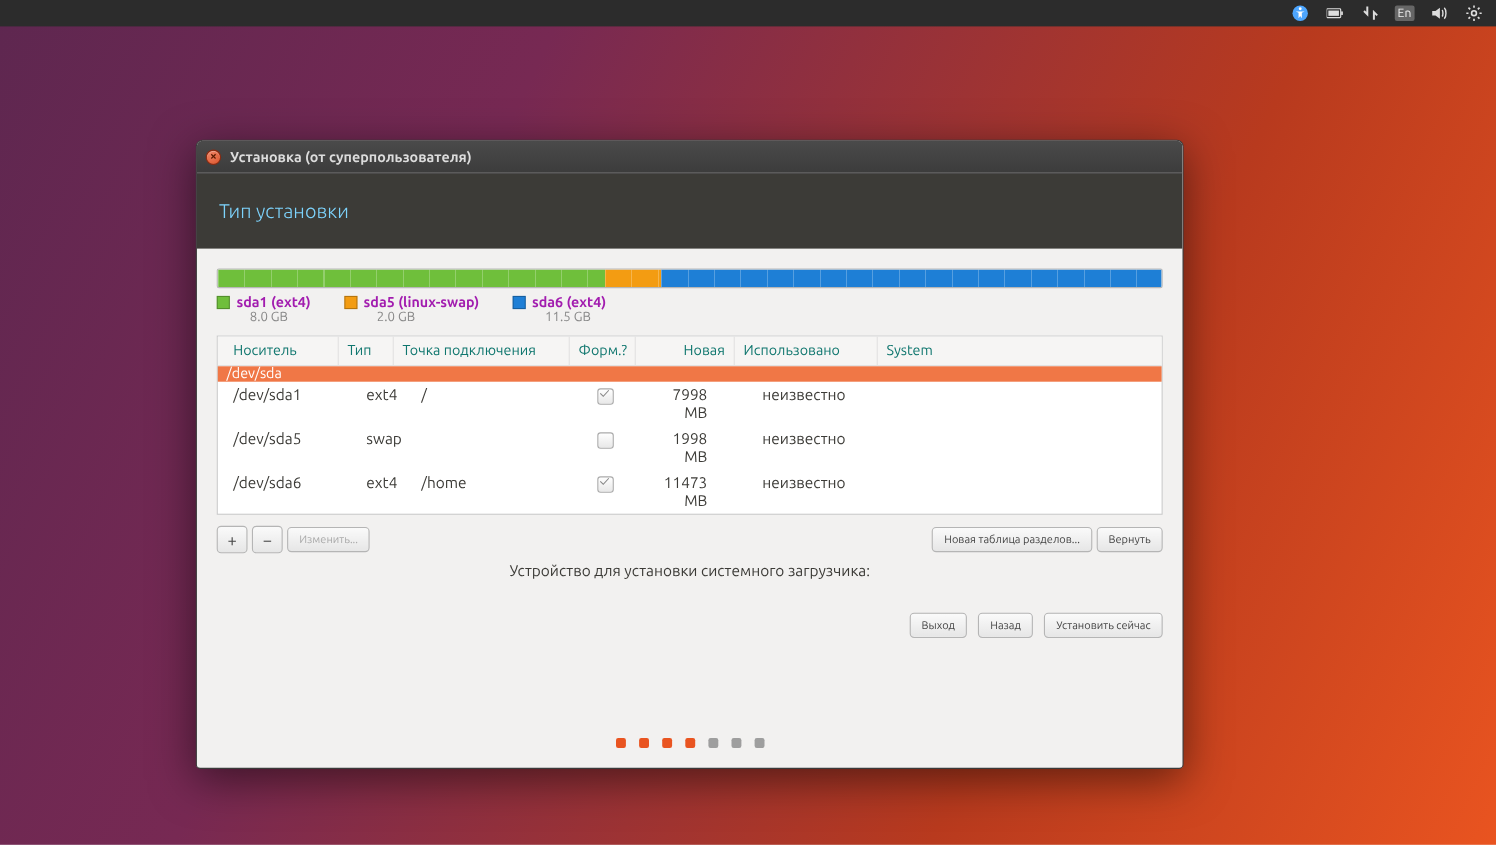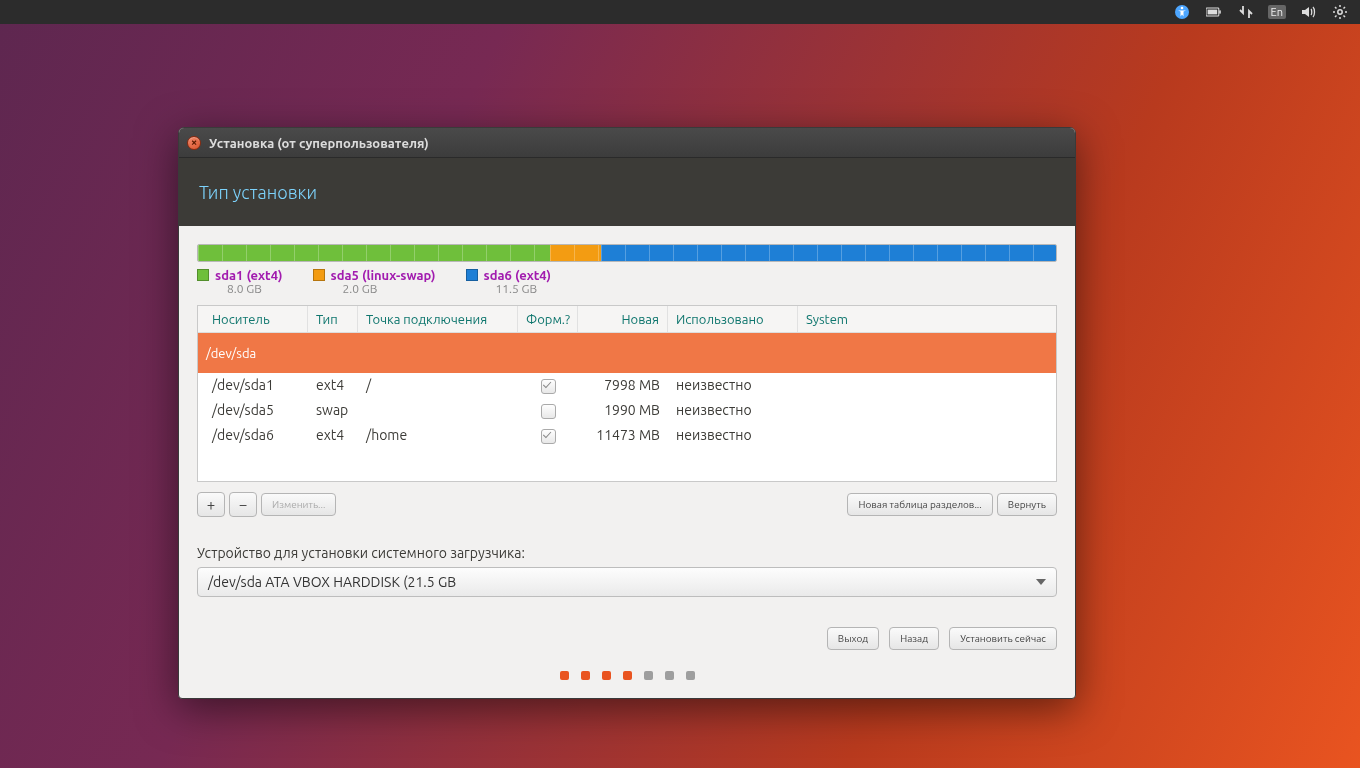--- a/index.html
+++ b/index.html
@@ -51,42 +51,42 @@
   .legend { display:flex; gap:30px; margin-top:6px; font-size:13px; }
   .legend .item { display:flex; flex-direction:column; }
   .legend .top { display:flex; align-items:center; gap:6px; font-weight:bold; color:#a21caf;}
   .legend .sw { width:12px; height:12px; display:inline-block; border:1px solid rgba(0,0,0,.25);}
   .legend .size { font-size:12px; color:#888; margin-left:30px; }
   
   .ptable { margin-top:10px; border:1px solid #c9c9c9; background:#fff; }
   .ptable .hdr { display:flex; background:#f6f5f4; border-bottom:1px solid #ddd; font-size:13px; color:#0f766e;}
   .ptable .hdr div { padding:6px 8px; border-right:1px solid #e1e1e1; }
   .ptable .hdr div:last-child { border-right:none; }
-  .ptable .diskrow { background:#f07746; color:#fff; font-size:13px; padding:13px 8px; }
+  .ptable .diskrow { background:#f07746; color:#fff; font-size:13px; padding:0 8px; }
   .ptable .row { display:flex; font-size:14px; color:#3c3b37; padding:2px 0;}
-  .ptable .row > div { padding:2px 8px; }
+  .ptable .row > div { padding:2px 25px; }
   .col-dev   { width:110px; padding-left:14px !important;}
   .col-type  { width:50px; }
   .col-mount { width:160px; }
   .col-fmt   { width:60px; text-align:center;}
   .col-size  { width:90px; text-align:right;}
   .col-used  { width:130px; }
   .col-sys   { flex:1; }
   .chk { width:15px; height:15px; border:1px solid #aaa; border-radius:3px; display:inline-block; vertical-align:middle;
     background: linear-gradient(#fefefe,#e8e8e8); position:relative;}
   .chk.checked::after { content:"✓"; position:absolute; top:-3px; left:1px; font-size:13px; color:#888; }
   .tbody { min-height: 108px; }
   
   .toolbar { display:flex; align-items:center; gap:4px; margin-top:10px;}
   .btn { background: linear-gradient(#fafafa,#e6e6e6); border:1px solid #b5b5b5; border-radius:4px;
     padding:5px 10px; font-size:10px; color:#444; cursor:pointer;}
   .btn.small { padding:3px 8px; font-size:15px; min-width:28px; text-align:center;}
   .btn.disabled { color:#aaa; }
   .toolbar .spacer { flex:1; }
-  .boot-label { margin-top:28px; font-size:14px; }
+  .boot-label { margin-top:8px; font-size:14px;text-align:center; }
   .select { margin-top:6px; display:flex; align-items:center; justify-content:space-between;
     background:linear-gradient(#fdfdfd,#eaeaea); border:1px solid #bdbdbd; border-radius:4px;
     padding:6px 10px; font-size:14px; color:#333;}
   .select .chev { width:0;height:0; border-left:5px solid transparent; border-right:5px solid transparent;
     border-top:6px solid #666;}
   .footer-btns { display:flex; gap:10px; justify-content:flex-end; margin-top:30px;}
   
   .dots { position:absolute; bottom:18px; left:0; right:0; display:flex; gap:12px; justify-content:center;}
   .dot { width:9px; height:9px; border-radius:2px; background:#9e9e9e;}
   .dot.done { background:#e95420;}
@@ -191,21 +191,21 @@
             <div class="col-fmt"><span class="chk checked"></span></div>
             <div class="col-size">7998 MB</div>
             <div class="col-used">неизвестно</div>
             <div class="col-sys"></div>
           </div>
           <div class="row">
             <div class="col-dev">/dev/sda5</div>
             <div class="col-type">swap</div>
             <div class="col-mount"></div>
             <div class="col-fmt"><span class="chk"></span></div>
-            <div class="col-size">1990 MB</div>
+            <div class="col-size">1998 MB</div>
             <div class="col-used">неизвестно</div>
             <div class="col-sys"></div>
           </div>
           <div class="row">
             <div class="col-dev">/dev/sda6</div>
             <div class="col-type">ext4</div>
             <div class="col-mount">/home</div>
             <div class="col-fmt"><span class="chk checked"></span></div>
             <div class="col-size">11473 MB</div>
             <div class="col-used">неизвестно</div>
@@ -217,24 +217,20 @@
     <div class="toolbar">
       <span class="btn small">+</span>
       <span class="btn small">−</span>
       <span class="btn disabled">Изменить...</span>
       <span class="spacer"></span>
       <span class="btn">Новая таблица разделов...</span>
       <span class="btn">Вернуть</span>
     </div>
 
     <div class="boot-label">Устройство для установки системного загрузчика:</div>
-    <div class="select">
-      <span>/dev/sda   ATA VBOX HARDDISK (21.5 GB</span>
-      <span class="chev"></span>
-    </div>
 
     <div class="footer-btns">
       <span class="btn">Выход</span>
       <span class="btn">Назад</span>
       <span class="btn">Установить сейчас</span>
     </div>
   </div>
 
   <div class="dots" id="dots">
       <span class="dot done"></span>

